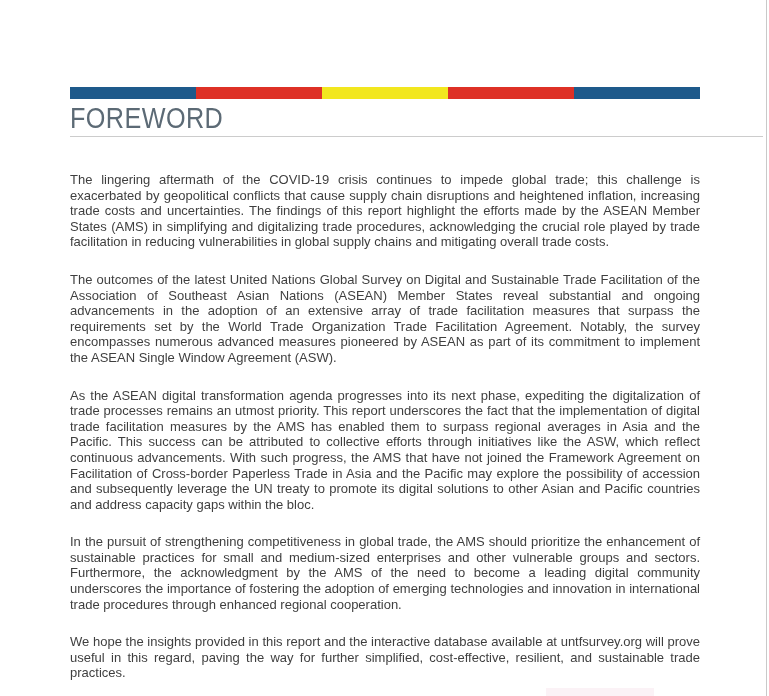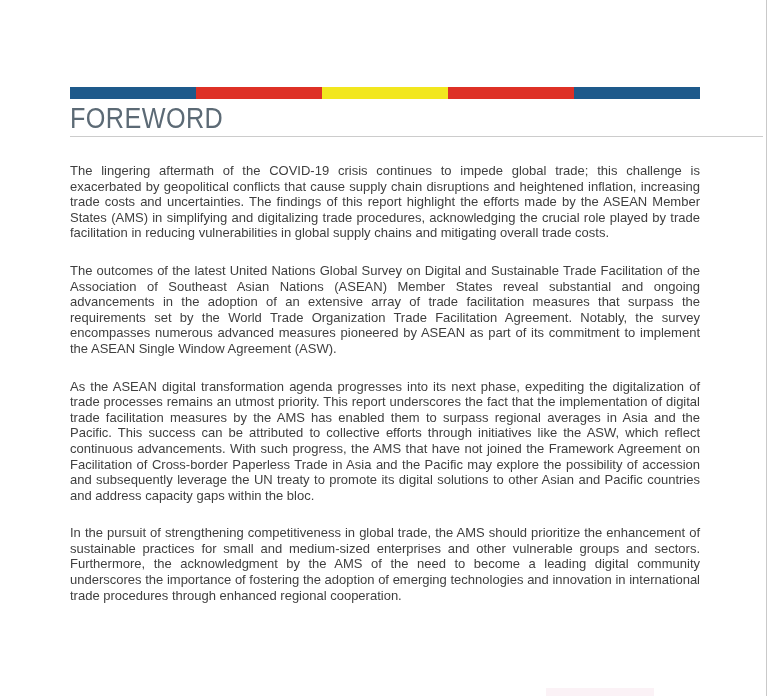--- a/index.html
+++ b/index.html
@@ -57,21 +57,21 @@
     height: 1px;
     background: #cccccc;
   }
   .body-text {
     position: absolute;
     left: 70px;
     top: 163px;
     width: 630px;
   }
   .body-text p {
-    margin: 0 0 22px 0;
+    margin: 9px 0 22px 0;
     font-size: 13px;
     line-height: 15.6px;
     color: #3f3f3f;
     text-align: justify;
   }
   .footer-fragment {
     position: absolute;
     left: 546px;
     top: 688px;
     width: 108px;
@@ -94,19 +94,20 @@
 
   <h1 class="title">FOREWORD</h1>
 
   <div class="rule"></div>
 
   <div class="body-text">
     <p>The lingering aftermath of the COVID-19 crisis continues to impede global trade; this challenge is exacerbated by geopolitical conflicts that cause supply chain disruptions and heightened inflation, increasing trade costs and uncertainties. The findings of this report highlight the efforts made by the ASEAN Member States (AMS) in simplifying and digitalizing trade procedures, acknowledging the crucial role played by trade facilitation in reducing vulnerabilities in global supply chains and mitigating overall trade costs.</p>
     <p>The outcomes of the latest United Nations Global Survey on Digital and Sustainable Trade Facilitation of the Association of Southeast Asian Nations (ASEAN) Member States reveal substantial and ongoing advancements in the adoption of an extensive array of trade facilitation measures that surpass the requirements set by the World Trade Organization Trade Facilitation Agreement. Notably, the survey encompasses numerous advanced measures pioneered by ASEAN as part of its commitment to implement the ASEAN Single Window Agreement (ASW).</p>
     <p>As the ASEAN digital transformation agenda progresses into its next phase, expediting the digitalization of trade processes remains an utmost priority. This report underscores the fact that the implementation of digital trade facilitation measures by the AMS has enabled them to surpass regional averages in Asia and the Pacific. This success can be attributed to collective efforts through initiatives like the ASW, which reflect continuous advancements. With such progress, the AMS that have not joined the Framework Agreement on Facilitation of Cross-border Paperless Trade in Asia and the Pacific may explore the possibility of accession and subsequently leverage the UN treaty to promote its digital solutions to other Asian and Pacific countries and address capacity gaps within the bloc.</p>
     <p>In the pursuit of strengthening competitiveness in global trade, the AMS should prioritize the enhancement of sustainable practices for small and medium-sized enterprises and other vulnerable groups and sectors. Furthermore, the acknowledgment by the AMS of the need to become a leading digital community underscores the importance of fostering the adoption of emerging technologies and innovation in international trade procedures through enhanced regional cooperation.</p>
+    <p>We hope the insights provided in this report and the interactive database available at untfsurvey.org will prove useful in this regard, paving the way for further simplified, cost-effective, resilient, and sustainable trade practices.</p>
   </div>
 
   <div class="footer-fragment"></div>
 
   <div class="page-edge"></div>
 
 </div>
 
 </body></html>

